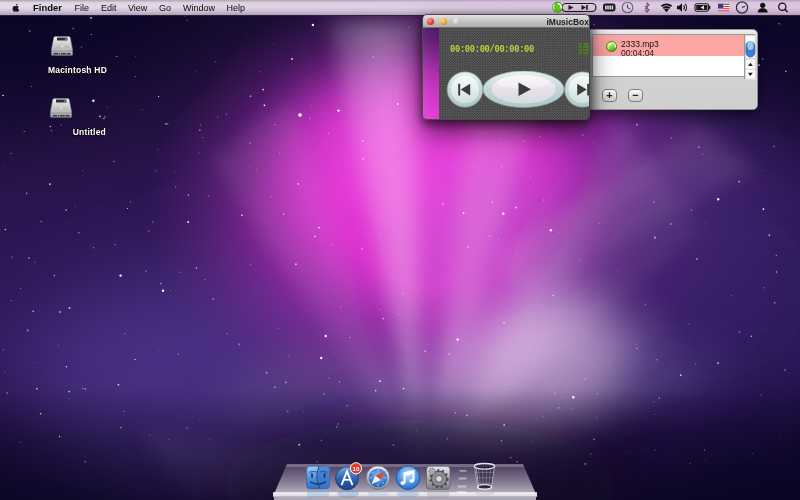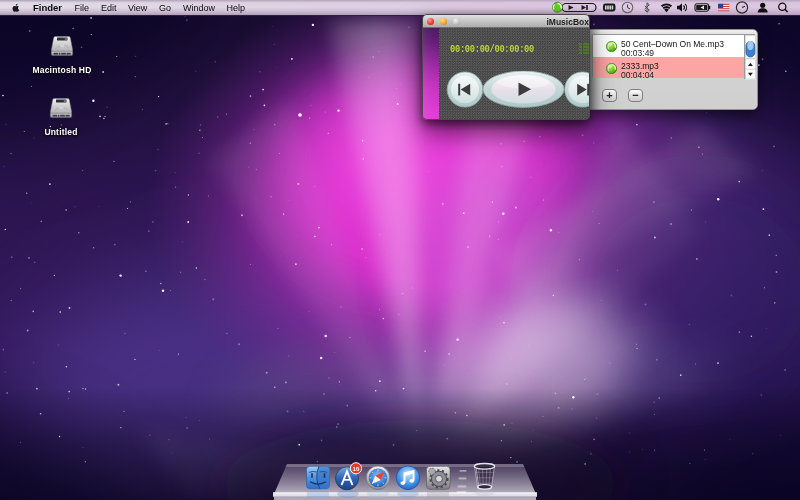--- a/index.html
+++ b/index.html
@@ -8,21 +8,21 @@
   #wall { position:absolute; left:0; top:0; }
   
   #menubar { position:absolute; left:0; top:0; width:800px; height:16px;
     background:
       linear-gradient(90deg, rgba(185,172,195,0.12), rgba(200,165,205,0.3) 45%, rgba(214,176,220,0.46) 70%, rgba(200,160,205,0.42)),
       linear-gradient(#aaa2b0 0, #e4dee8 18%, #e9e3ed 48%, #cdc2d4 78%, #a99cb4 100%);
     border-bottom:1px solid #2d2138; }
   #menubar .mi { position:absolute; top:2.5px; font-size:9px; color:#0a0a0a; }
   .statusicons { position:absolute; right:0; top:0; height:16px; }
   
-  .dicon { position:absolute; width:90px; text-align:center; }
+  .dicon { position:absolute; width:90px; text-align:right; }
   .dicon .lbl { margin-top:4px; font-size:8.5px; font-weight:bold; letter-spacing:0.2px; color:#fff;
     text-shadow:0 1px 2px rgba(0,0,0,0.9), 0 0 3px rgba(0,0,0,0.8); }
   
   #drawer { position:absolute; left:586px; top:29px; width:172px; height:81px;
     background:linear-gradient(#f0f0f0, #d6d6d6 10%, #cfcfcf);
     border:1px solid #909090; border-radius:0 5px 5px 0;
     box-shadow:0 6px 14px rgba(0,0,0,0.5); }
   #playlist { position:absolute; left:5px; top:4px; width:163px; height:43px;
     background:#fff; border:1px solid #9a9a9a; }
   .trow { position:relative; height:22px; }
@@ -601,37 +601,20 @@
 <rect x="12.2" y="17.8" width="4.6" height="1.7"></rect>
         <rect x="17.6" y="17.8" width="4" height="1.7"></rect>
 </g>
     </svg>
   <div class="lbl">Untitled</div>
 </div>
 
 <div id="drawer">
     <div style="position:absolute; left:0; top:0; width:14px; height:100%; background:linear-gradient(90deg, rgba(40,30,50,0.28), rgba(40,30,50,0)); border-radius:0;"></div>
   <div id="playlist">
-    <div class="trow">
-      <svg class="gball" width="11" height="11" viewBox="0 0 11 11">
-          <defs>
-<radialGradient id="gbg1" cx="0.35" cy="0.3" r="0.8">
-  <stop offset="0" stop-color="#d4f77a"></stop>
-              <stop offset="0.5" stop-color="#7ed02e"></stop>
-              <stop offset="1" stop-color="#3f9410"></stop>
-</radialGradient>
-</defs>
-<circle cx="5.5" cy="5.5" r="5.2" fill="url(#gbg1)" stroke="#2e7a08" stroke-width="0.6"></circle>
-<path d="M5.5 1.6 A3.9 3.9 0 0 1 9.2 6.6" fill="none" stroke="#f2ffd8" stroke-width="1.4"></path>
-<path d="M3 8.2 A3.7 3.7 0 0 1 2.6 4" fill="none" stroke="#ffffff" stroke-width="0.9" opacity="0.8"></path>
-<ellipse cx="4" cy="3.2" rx="2" ry="1.3" fill="#ffffff" opacity="0.55"></ellipse>
-        </svg>
-      <div class="nm">50 Cent–Down On Me.mp3</div>
-      <div class="du">00:03:49</div>
-    </div>
     <div class="trow sel">
       <svg class="gball" width="11" height="11" viewBox="0 0 11 11">
           <defs>
 <radialGradient id="gbg2" cx="0.35" cy="0.3" r="0.8">
   <stop offset="0" stop-color="#d4f77a"></stop>
               <stop offset="0.5" stop-color="#7ed02e"></stop>
               <stop offset="1" stop-color="#3f9410"></stop>
 </radialGradient>
 </defs>
 <circle cx="5.5" cy="5.5" r="5.2" fill="url(#gbg2)" stroke="#2e7a08" stroke-width="0.6"></circle>

